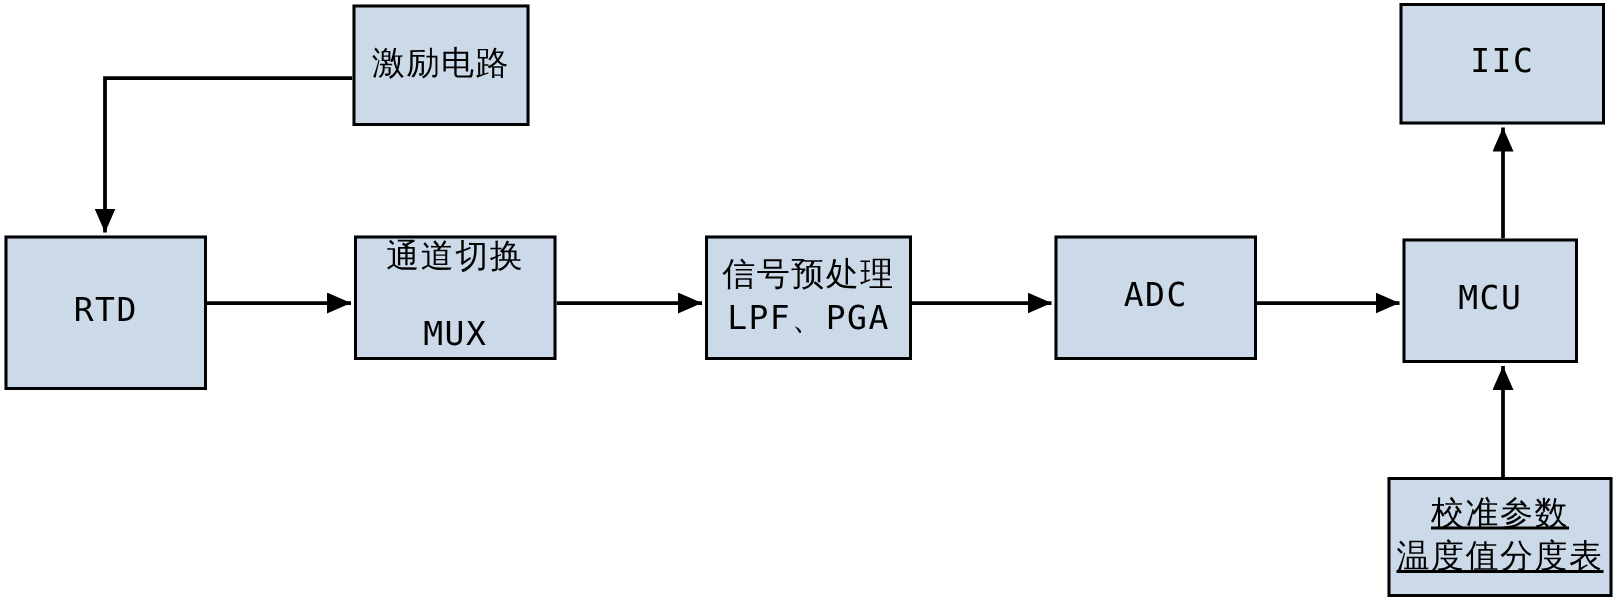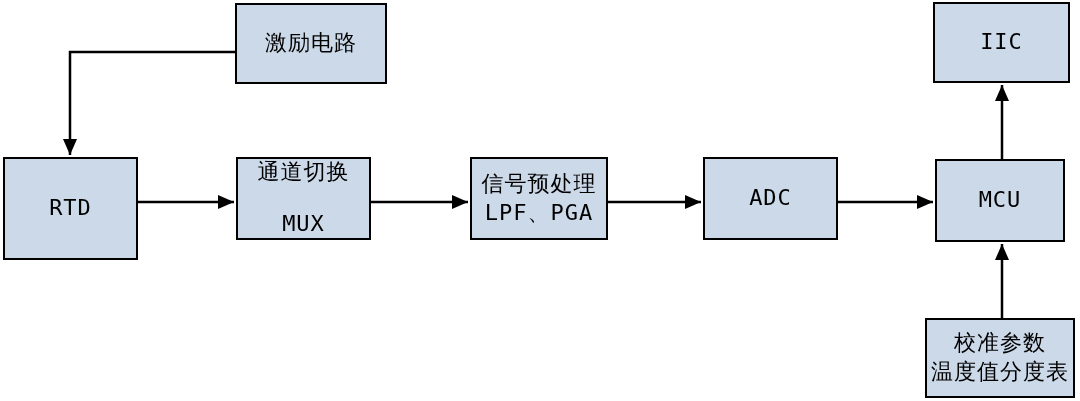--- a/index.html
+++ b/index.html
@@ -61,21 +61,21 @@
     </defs>
     <polyline points="235,52 70,52 70,155" marker-end="url(#arrowhead)"></polyline>
     <line x1="138" y1="202" x2="234" y2="202" marker-end="url(#arrowhead)"></line>
     <line x1="371" y1="202" x2="468" y2="202" marker-end="url(#arrowhead)"></line>
     <line x1="608" y1="202" x2="701" y2="202" marker-end="url(#arrowhead)"></line>
     <line x1="838" y1="202" x2="933" y2="202" marker-end="url(#arrowhead)"></line>
     <line x1="1002" y1="159" x2="1002" y2="85" marker-end="url(#arrowhead)"></line>
     <line x1="1002" y1="318" x2="1002" y2="244" marker-end="url(#arrowhead)"></line>
   </svg>
 
-  <div class="box" style="left:235px; top:3px; width:152px; height:81px;">
+  <div class="box" style="left:235px; top:3px; width:118px; height:81px;">
     <span class="line">激励电路</span>
   </div>
 
   <div class="box" style="left:3px; top:157px; width:135px; height:103px;">
     <span class="line">RTD</span>
   </div>
 
   <div class="box" style="left:236px; top:157px; width:135px; height:83px;gap:23px;">
     <span class="line">通道切换</span>
     <span class="line">MUX</span>
@@ -83,26 +83,26 @@
 
   <div class="box" style="left:470px; top:157px; width:138px; height:83px;">
     <span class="line">信号预处理</span>
     <span class="line">LPF、PGA</span>
   </div>
 
   <div class="box" style="left:703px; top:157px; width:135px; height:83px;">
     <span class="line">ADC</span>
   </div>
 
-  <div class="box" style="left:935px; top:159px; width:130px; height:83px;">
+  <div class="box" style="left:935px; top:159px; width:117px; height:83px;">
     <span class="line">MCU</span>
   </div>
 
   <div class="box" style="left:933px; top:2px; width:137px; height:81px;">
     <span class="line">IIC</span>
   </div>
 
-  <div class="box" style="left:925px; top:318px; width:150px; height:80px;">
+  <div class="box" style="left:925px; top:318px; width:150px; height:80px;text-decoration:underline;">
     <span class="line">校准参数</span>
     <span class="line">温度值分度表</span>
   </div>
 
 </div>
 
 </body></html>

